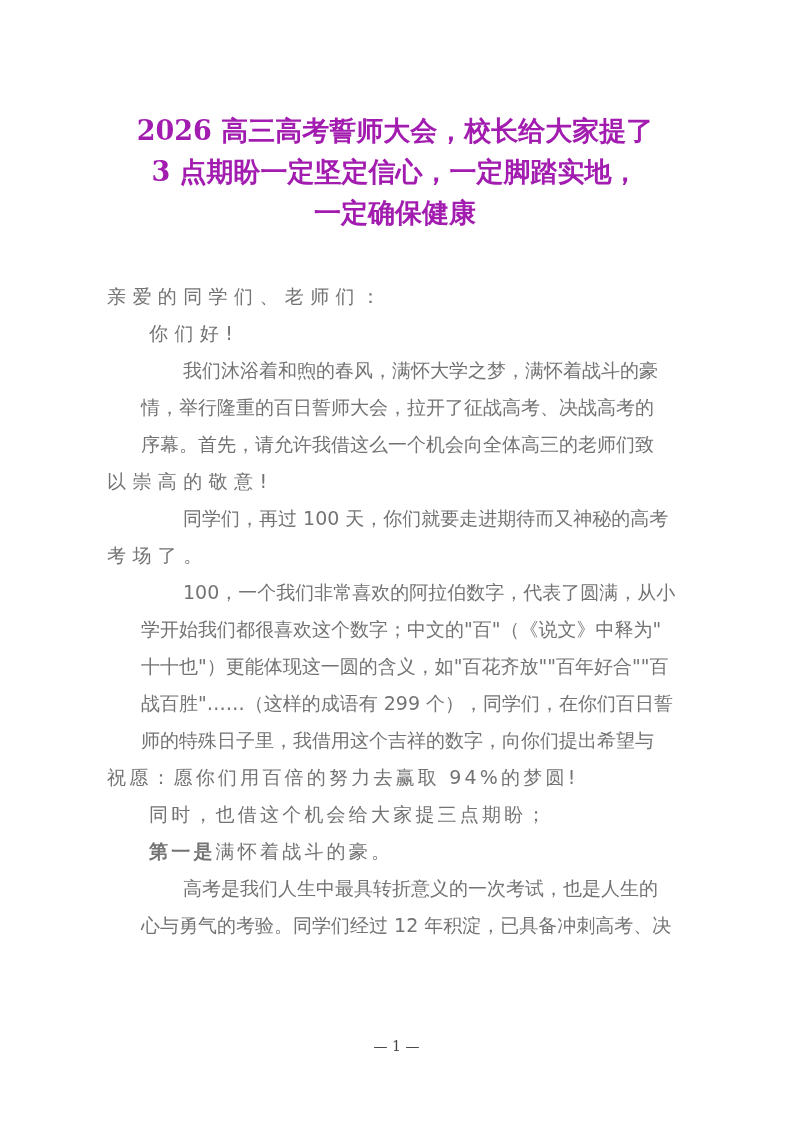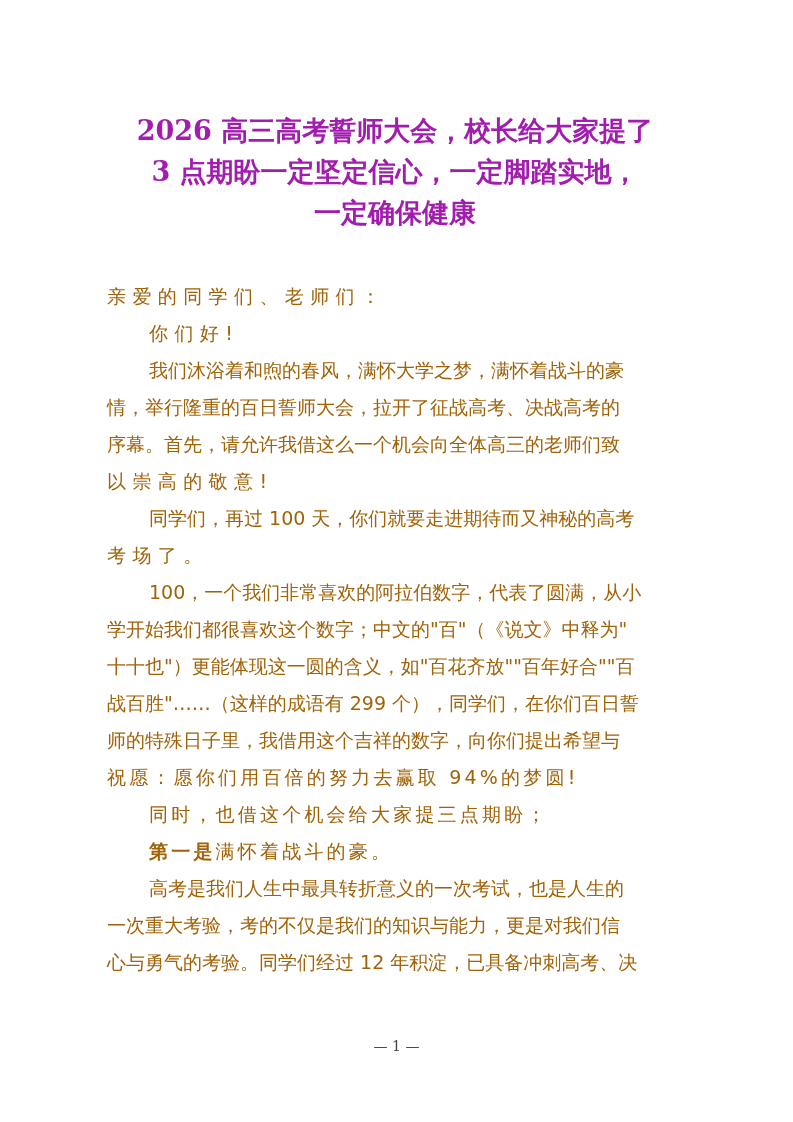--- a/index.html
+++ b/index.html
@@ -36,32 +36,32 @@
     }
     .title span { display: block; white-space: nowrap; }
     .body-text {
       position: absolute;
       left: 107px;
       top: 278px;
       width: 582px;
       font-family: "DejaVu Sans", "Liberation Sans", sans-serif;
       font-size: 19px;
       line-height: 37px;
-      color: #a16207;
+      color: #737373;
     }
     .line {
       display: block;
       white-space: nowrap;
       height: 37px;
       letter-spacing: 6.4px;
     }
     .line.indent { padding-left: 42px; }
     .line.loose { letter-spacing: 6.4px; }
     .line.tight { letter-spacing: 3.2px; }
-    .line.tighter { letter-spacing: 1.6px; }
+    .line.tighter { letter-spacing: 1.6px; margin-left: 34px; }
     .line .bold { font-weight: bold; }
     .footer {
       position: absolute;
       left: 0;
       width: 793px;
       top: 1038px;
       text-align: center;
       font-family: "DejaVu Serif", "Liberation Serif", serif;
       font-size: 14px;
       color: #444444;
@@ -88,18 +88,17 @@
       <div class="line loose">考场了。</div>
       <div class="line indent tighter" style="letter-spacing: 0px;">100，一个我们非常喜欢的阿拉伯数字，代表了圆满，从小</div>
       <div class="line tighter" style="letter-spacing: 0px;">学开始我们都很喜欢这个数字；中文的"百"（《说文》中释为"</div>
       <div class="line tighter" style="letter-spacing: 0px;">十十也"）更能体现这一圆的含义，如"百花齐放""百年好合""百</div>
       <div class="line tighter" style="letter-spacing: 0px;">战百胜"……（这样的成语有 299 个），同学们，在你们百日誓</div>
       <div class="line tighter" style="letter-spacing: 0px;">师的特殊日子里，我借用这个吉祥的数字，向你们提出希望与</div>
       <div class="line tight">祝愿：愿你们用百倍的努力去赢取 94%的梦圆!</div>
       <div class="line indent tight">同时，也借这个机会给大家提三点期盼；</div>
       <div class="line indent tight"><span class="bold">第一是</span><span>满怀着战斗的豪。</span></div>
       <div class="line indent tighter" style="letter-spacing: 0px;">高考是我们人生中最具转折意义的一次考试，也是人生的</div>
-      <div class="line tighter" style="letter-spacing: 0px;">一次重大考验，考的不仅是我们的知识与能力，更是对我们信</div>
       <div class="line tighter" style="letter-spacing: 0px;">心与勇气的考验。同学们经过 12 年积淀，已具备冲刺高考、决</div>
     </div>
 
   <div class="footer">— 1 —</div>
 </div>
 
 </body></html>

